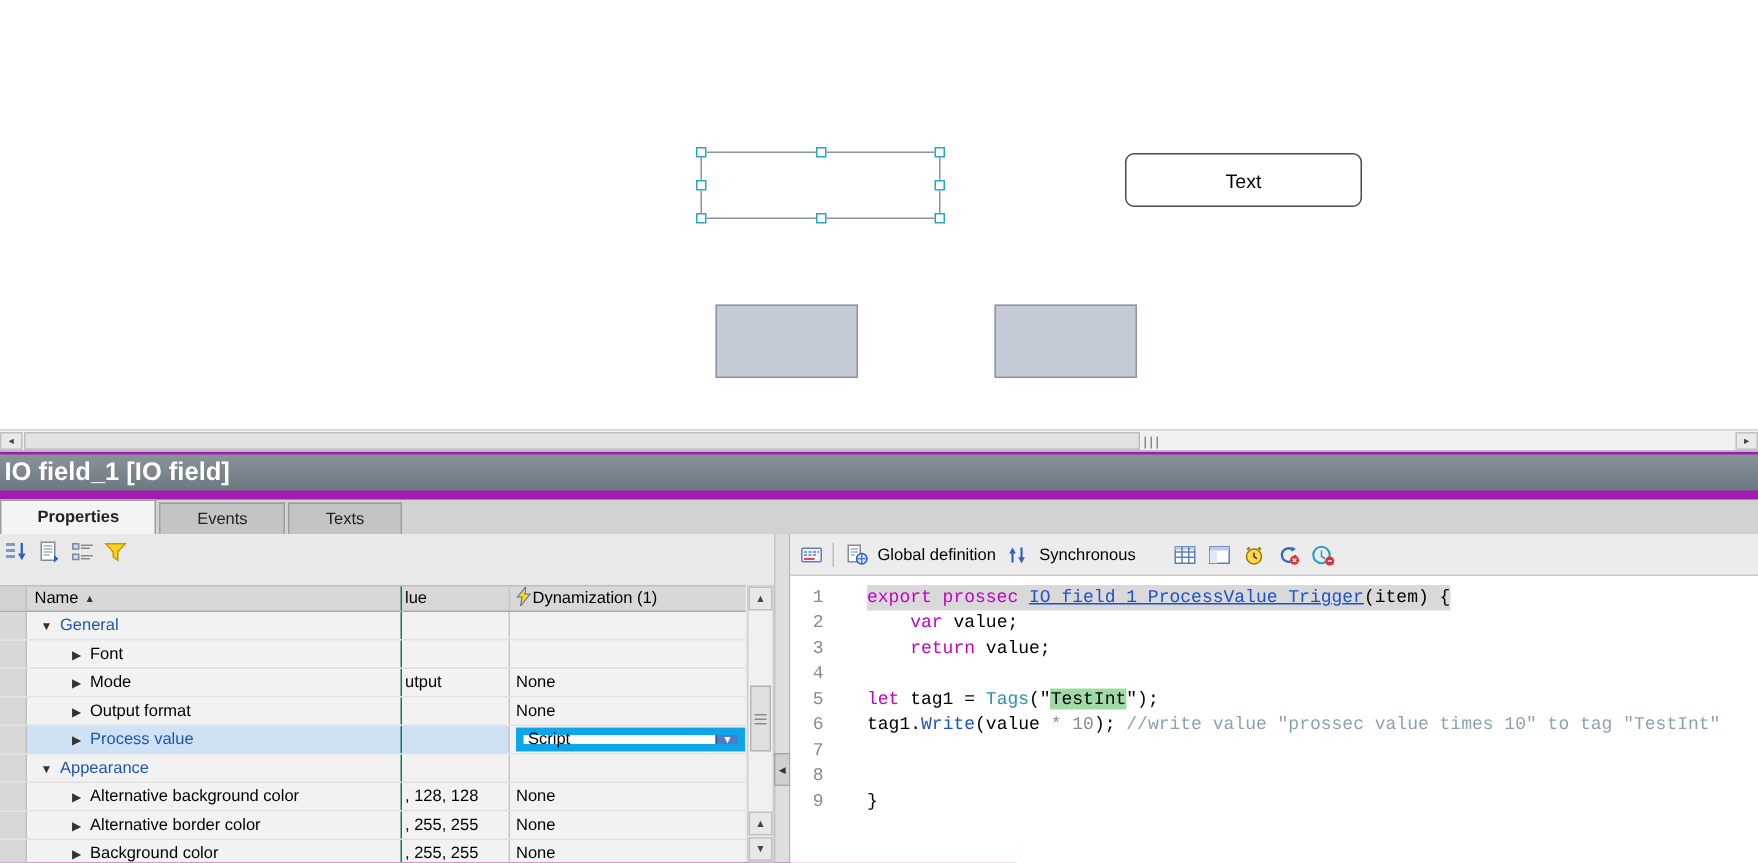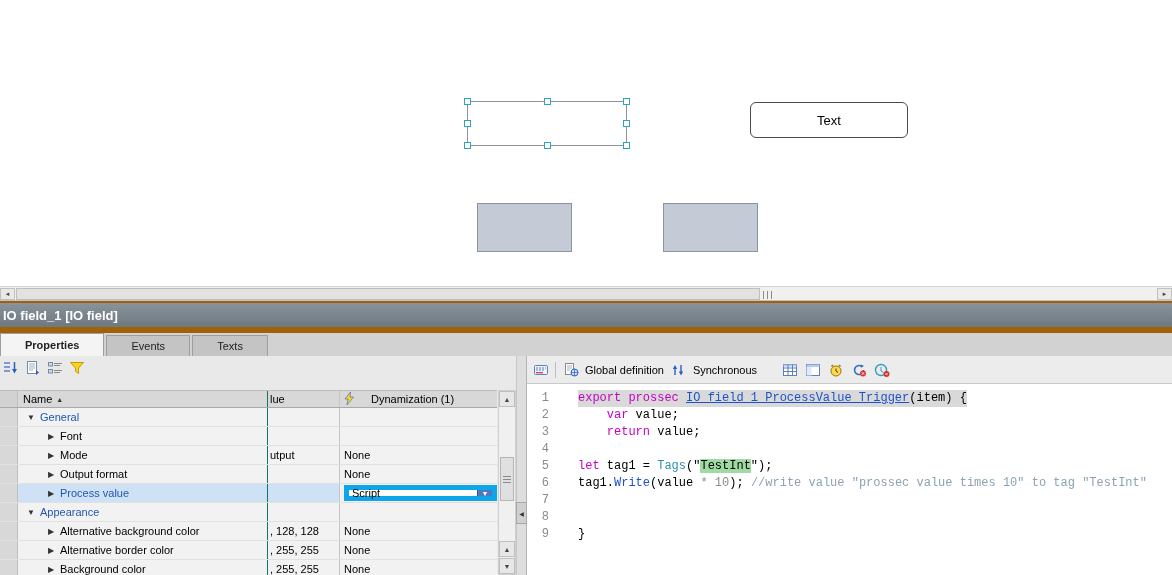--- a/index.html
+++ b/index.html
@@ -1,56 +1,56 @@
 <!DOCTYPE html>
 <html style="--handle: #2aa5c4; --keyword: #c400c4; --func: #1d52c8; --type: #2b91af; --comment: #8ba3b0; --string_highlight: #9fdba2; --selected_row: #cfe1f5; --titlebar_bg: #89939b;"><head>
 <meta charset="utf-8">
 <style>
   *{margin:0;padding:0;box-sizing:border-box}
   body{font-family:"Liberation Sans",sans-serif;background:#fff;color:#000}
-  .screen{position:relative;width:1172px;height:575px;overflow:hidden;background:#a16207}
+  .screen{position:relative;width:1172px;height:575px;overflow:hidden;background:#a21caf}
 
   
   .canvas{position:absolute;left:0;top:0;width:1172px;height:286px;background:#fff}
   .iofield{position:absolute;left:467px;top:101px;width:160px;height:45px;border:1px solid #8d949b;background:#fff}
   .h{position:absolute;width:7px;height:7px;background:#fff;border:1px solid var(--handle,#2aa5c4)}
   .hnw{left:-4px;top:-4px}.hn{left:76px;top:-4px}.hne{right:-4px;top:-4px}
   .hw{left:-4px;top:18px}.he{right:-4px;top:18px}
   .hsw{left:-4px;bottom:-4px}.hs{left:76px;bottom:-4px}.hse{right:-4px;bottom:-4px}
   .btn-text{position:absolute;left:750px;top:102px;width:158px;height:36px;border:1px solid #4a4a4a;border-radius:6px;background:#fff;display:flex;align-items:center;justify-content:center;font-size:13px}
   .grayrect{position:absolute;width:95px;height:49px;background:#c5cbd6;border:1px solid #8d94a1}
   .r1{left:477px;top:203px}.r2{left:663px;top:203px}
 
   
   .hscroll{position:absolute;left:0;top:286px;width:1172px;height:15px;background:#f0f0f0;border-top:1px solid #d4d4d4;border-bottom:1px solid #c2c2c2}
   .hs-btn{position:absolute;top:1px;width:15px;height:12px;background:#e9e9e9;border:1px solid #c0c0c0;font-size:7px;color:#444;display:flex;align-items:center;justify-content:center}
   .hs-left{left:0}.hs-right{right:0}
   .hs-thumb{position:absolute;left:16px;top:1px;width:744px;height:12px;background:#e2e2e2;border:1px solid #bdbdbd}
   .hs-grip{position:absolute;left:763px;top:4px;width:1px;height:8px;background:#8a8a8a;box-shadow:4px 0 #8a8a8a,8px 0 #8a8a8a}
 
   
-  .titlebar{position:absolute;left:0;top:303px;width:1172px;height:24px;background:linear-gradient(var(--titlebar_bg,#89939b),#6e7880);color:#fff;font-size:13px;font-weight:bold;display:flex;align-items:center;padding-left:3px}
+  .titlebar{position:absolute;left:0;top:303px;width:1172px;height:24px;background:linear-gradient(var(--titlebar_bg,#89939b),#6e7880);color:#fff;font-size:17px;font-weight:bold;display:flex;align-items:center;padding-left:3px}
   .tabstrip{position:absolute;left:0;top:333px;width:1172px;height:23px;background:#d2d2d2;display:flex;align-items:flex-end}
   .tab{height:21px;min-width:76px;padding:0 24px;display:flex;align-items:center;justify-content:center;font-size:11px;background:#c4c4c4;border:1px solid #9e9e9e;border-bottom:none;margin-right:2px;color:#222}
   .tab.active{background:#f4f4f4;font-weight:bold;height:23px;min-width:100px}
 
   
   .panel{position:absolute;left:0;top:356px;width:1172px;height:219px;background:#e9e9e9}
   .ltoolbar{position:absolute;left:2px;top:3px;display:flex;gap:5px;align-items:center}
   .ticon{width:17px;height:17px;display:inline-flex;align-items:center;justify-content:center}
   .tsep{width:1px;height:16px;background:#bdbdbd;display:inline-block}
   .tgap{width:12px;display:inline-block}
   .tlabel{font-size:11px;color:#000;white-space:nowrap}
 
   
   .phead{position:absolute;left:0;top:34px;width:497px;height:18px;display:flex;background:#d8d8d8;border-top:1px solid #bdbdbd;border-bottom:1px solid #a9a9a9;font-size:11px}
   .c-gut{width:18px;flex:none;border-right:1px solid #c0c0c0;background:#d2d2d2}
   .c-name{width:250px;flex:none;border-right:1px solid #0f766e;display:flex;align-items:center;padding-left:5px;gap:4px;overflow:hidden;white-space:nowrap}
   .c-val{width:72px;flex:none;border-right:1px solid #c6c6c6;display:flex;align-items:center;padding-left:2px;overflow:hidden;white-space:nowrap}
-  .c-dyn{flex:1;display:flex;align-items:center;padding-left:4px;gap:16px;overflow:hidden;white-space:nowrap}
+  .c-dyn{flex:1;display:flex;align-items:center;padding-left:4px;gap:0;overflow:hidden;white-space:nowrap}
   .sorta{font-size:7px;color:#333}
   .prows{position:absolute;left:0;top:52px;width:497px;height:167px;overflow:hidden}
   .prow{display:flex;height:19px;font-size:11px;background:#f2f2f2;border-bottom:1px solid #e1e1e1;align-items:stretch}
   .prow .c-gut{background:#d8d8d8}
   .prow.sel .c-name,.prow.sel .c-val{background:var(--selected_row,#cfe1f5)}
   .tri{font-size:8px;color:#333;width:10px;flex:none;text-align:center}
   .ind-g{margin-left:3px}.ind-i{margin-left:23px}
   .blue{color:#2057ae}
   .combo{width:180px;height:16px;background:#fff;border:5px solid #0ea5e9;display:flex;align-items:center;font-size:11px}
   .ctext{flex:1;padding-left:3px;overflow:hidden;white-space:nowrap}

